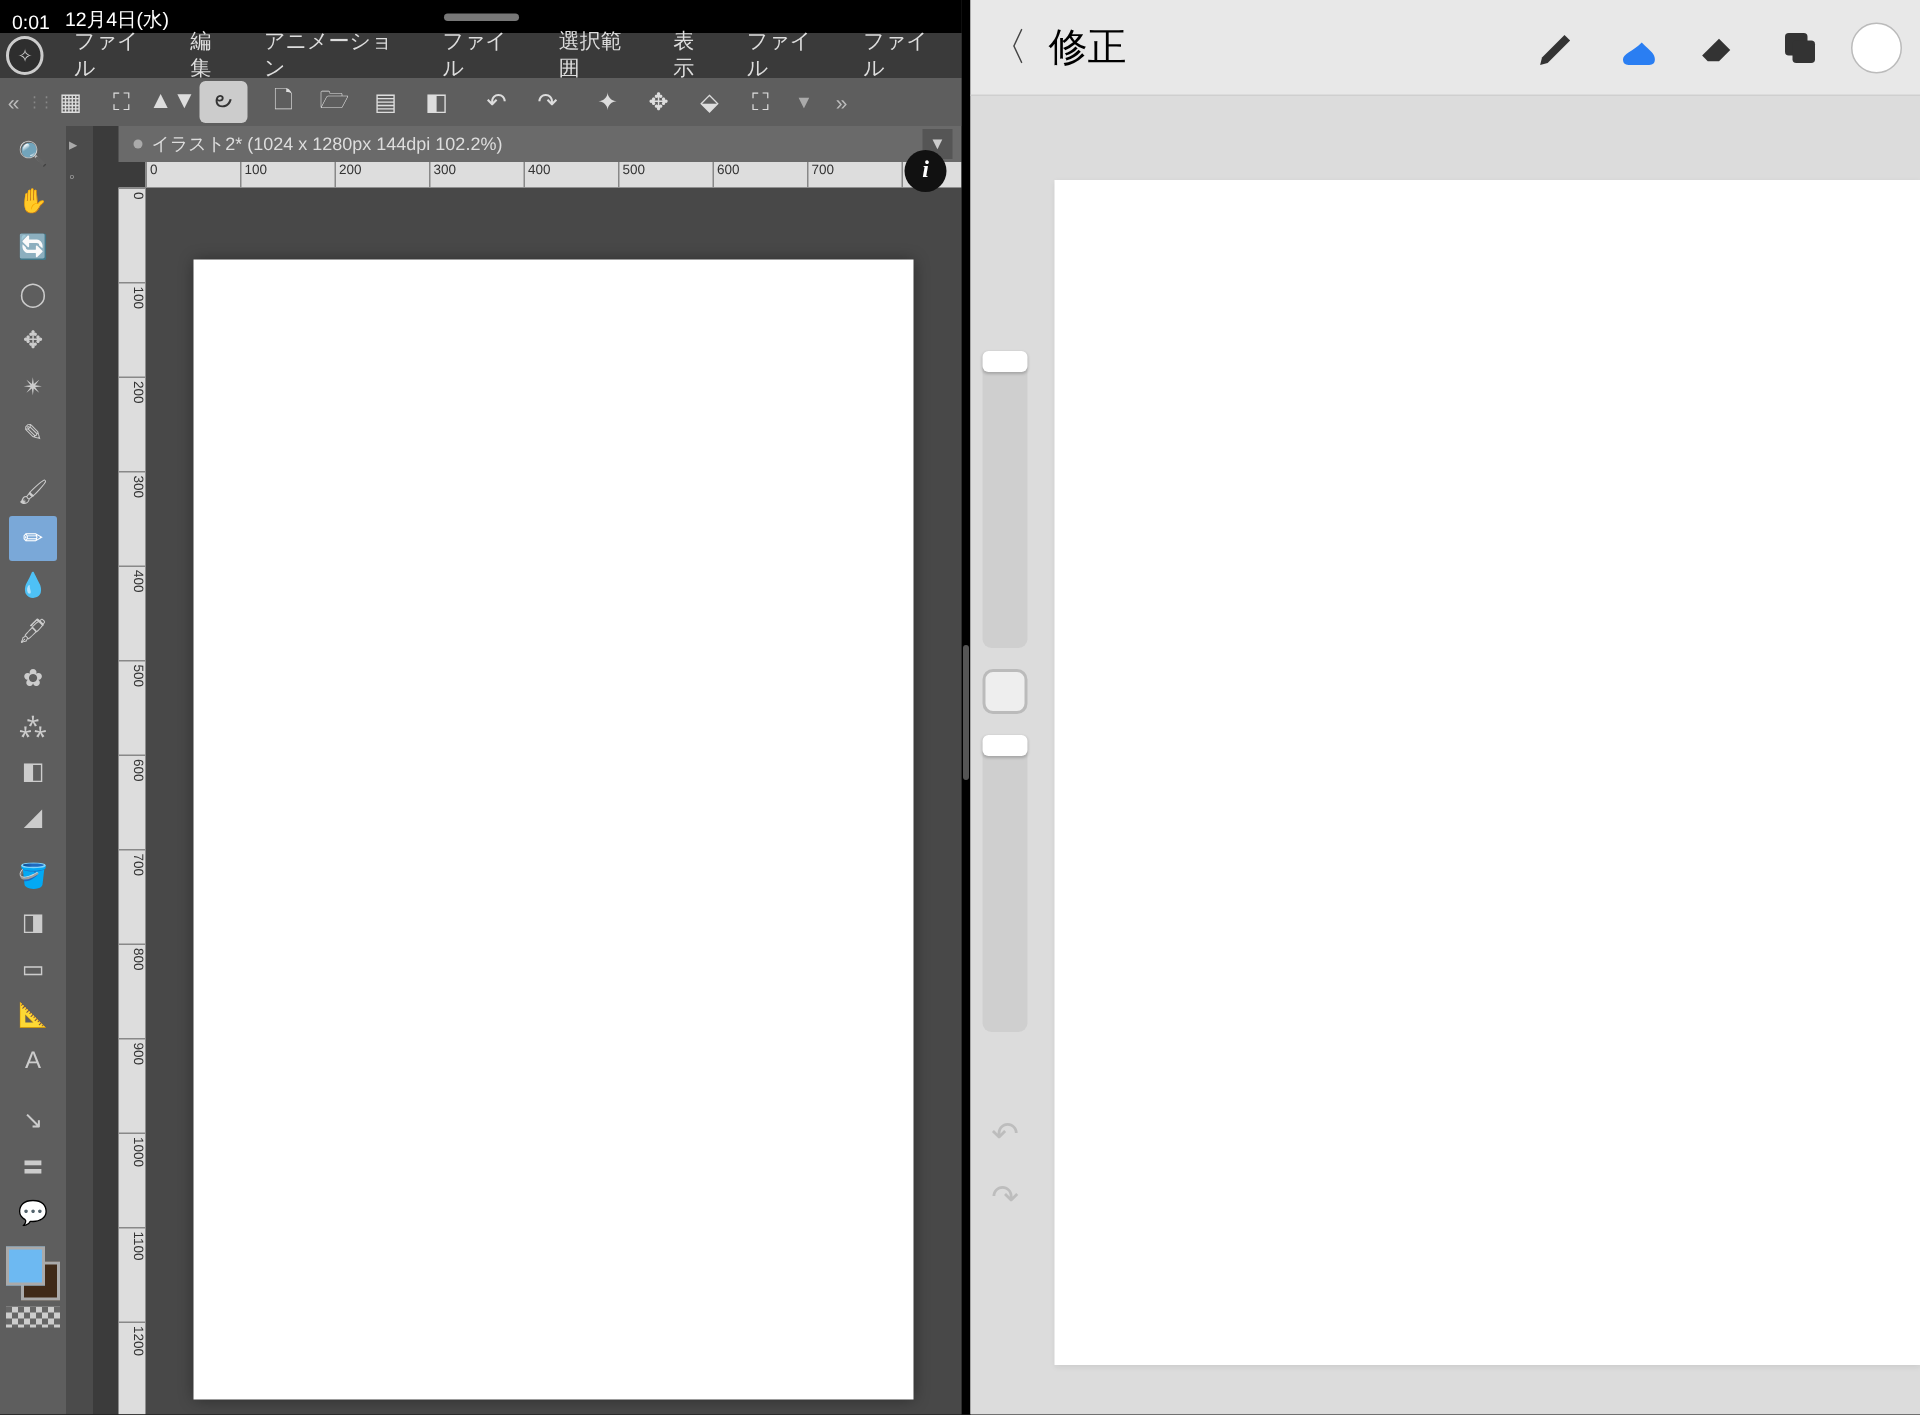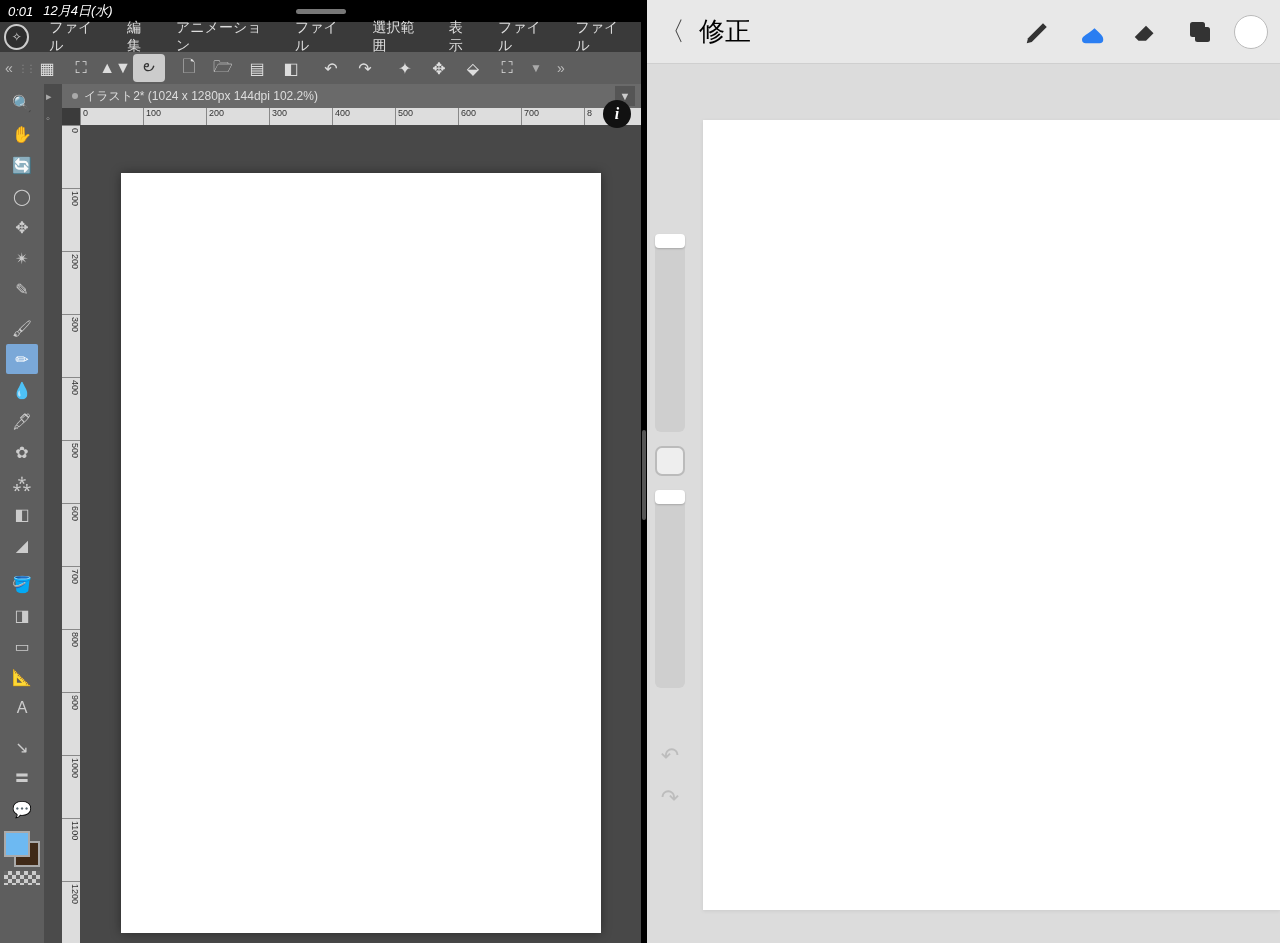--- a/index.html
+++ b/index.html
@@ -1,19 +1,19 @@
 <!DOCTYPE html>
 <html><head>
 <meta charset="utf-8">
 <style>
 * { margin:0; padding:0; box-sizing:border-box; font-family:-apple-system,Helvetica,Arial,sans-serif; }
 body { width:1280px; height:943px; overflow:hidden; background:#000; display:flex; }
 
 .app-left { width:641px; height:943px; background:#3d3d3d; display:flex; flex-direction:column; position:relative; }
-.status-bar { height:22px; background:#000; color:#fff; font-size:13px; display:flex; align-items:center; padding:0 8px; gap:10px;font-style:italic; }
+.status-bar { height:22px; background:#000; color:#fff; font-size:13px; display:flex; align-items:flex-end; padding:0 8px; gap:10px; }
 .status-bar .pill { width:50px; height:5px; background:#777; border-radius:3px; margin:0 auto; position:absolute; left:50%; transform:translateX(-50%); top:9px; }
 .menu-bar { height:30px; background:#3a3a3a; display:flex; align-items:center; gap:2px; color:#ddd; font-size:14px; padding-left:4px; }
 .menu-bar .logo { width:26px; height:26px; border-radius:50%; background:#2e2e2e; border:2px solid #ccc; margin-right:8px; display:flex; align-items:center; justify-content:center; font-size:12px; color:#ccc; }
 .menu-bar .mitem { padding:0 10px; cursor:pointer; }
 .tool-row { height:32px; background:#5e5e5e; display:flex; align-items:center; }
 .tool-row .chevL,.tool-row .chevR { width:18px; color:#bbb; text-align:center; font-size:14px; }
 .tool-row .handle { width:12px; color:#888; font-size:10px; letter-spacing:-2px; }
 .tool-row .tbtn { width:32px; height:28px; margin:0 1px; display:flex; align-items:center; justify-content:center; color:#ddd; font-size:16px; cursor:pointer; }
 .tool-row .tbtn.active { background:#ccc; border-radius:4px; color:#333; }
 .tool-row .sep { width:6px; }
@@ -22,21 +22,21 @@
 .side-tools { width:44px; background:#5e5e5e; display:flex; flex-direction:column; align-items:center; padding-top:4px; }
 .side-tools .st { width:32px; height:30px; display:flex; align-items:center; justify-content:center; color:#ccc; font-size:16px; cursor:pointer; margin-bottom:1px; }
 .side-tools .st.sel { background:#7aa8d8; color:#fff; border-radius:2px; }
 .side-tools .gap { height:8px; }
 .color-sw { width:36px; height:36px; position:relative; margin-top:6px; }
 .color-sw .fg { position:absolute; width:26px; height:26px; top:0; left:0; border:2px solid #aaa; }
 .color-sw .bg { position:absolute; width:26px; height:26px; bottom:0; right:0; border:2px solid #aaa; }
 .color-sw .ck { width:36px; height:14px; margin-top:2px; background:repeating-conic-gradient(#ccc 0 25%,#666 0 50%) 0 0/8px 8px; position:absolute; bottom:-18px; left:0;}
 .prop-col { width:18px; background:#4b4b4b; display:flex; flex-direction:column; align-items:center; padding-top:6px; gap:8px; color:#aaa; font-size:11px; }
 .prop-col .pc { width:14px; height:14px; cursor:pointer; }
-.canvas-area { flex:1; display:flex; flex-direction:column; background:#3b3b3b; }
+.canvas-area { flex:1; display:flex; flex-direction:column; background:#3b3b3b;padding-left:17px; }
 .doc-tab { height:26px; background:#6a6a6a; color:#ddd; font-size:12px; display:flex; align-items:center; padding:0 10px; position:relative; }
 .doc-tab .dot { width:6px; height:6px; border-radius:50%; background:#aaa; margin-right:6px;}
 .doc-tab .tabdrop { position:absolute; right:6px; width:20px; height:20px; background:#555; color:#ccc; display:flex; align-items:center; justify-content:center; font-size:11px; }
 .ruler-h { height:18px; background:#ddd; position:relative; font-size:9px; color:#333; overflow:hidden; margin-left:18px; }
 .ruler-h .tick { position:absolute; top:0; height:18px; border-left:1px solid #888; padding-left:2px; }
 .canvas-wrap { flex:1; display:flex; }
 .ruler-v { width:18px; background:#ddd; position:relative; font-size:9px; color:#333; overflow:hidden; }
 .ruler-v .tick { position:absolute; left:0; width:18px; border-top:1px solid #888; writing-mode:vertical-rl; padding-top:2px; }
 .canvas-scroll { flex:1; background:#484848; display:flex; align-items:flex-start; justify-content:center; padding:48px 20px 10px; overflow:hidden;}
 .page { width:480px; height:760px; background:#fff; box-shadow:0 0 10px rgba(0,0,0,0.4); }

